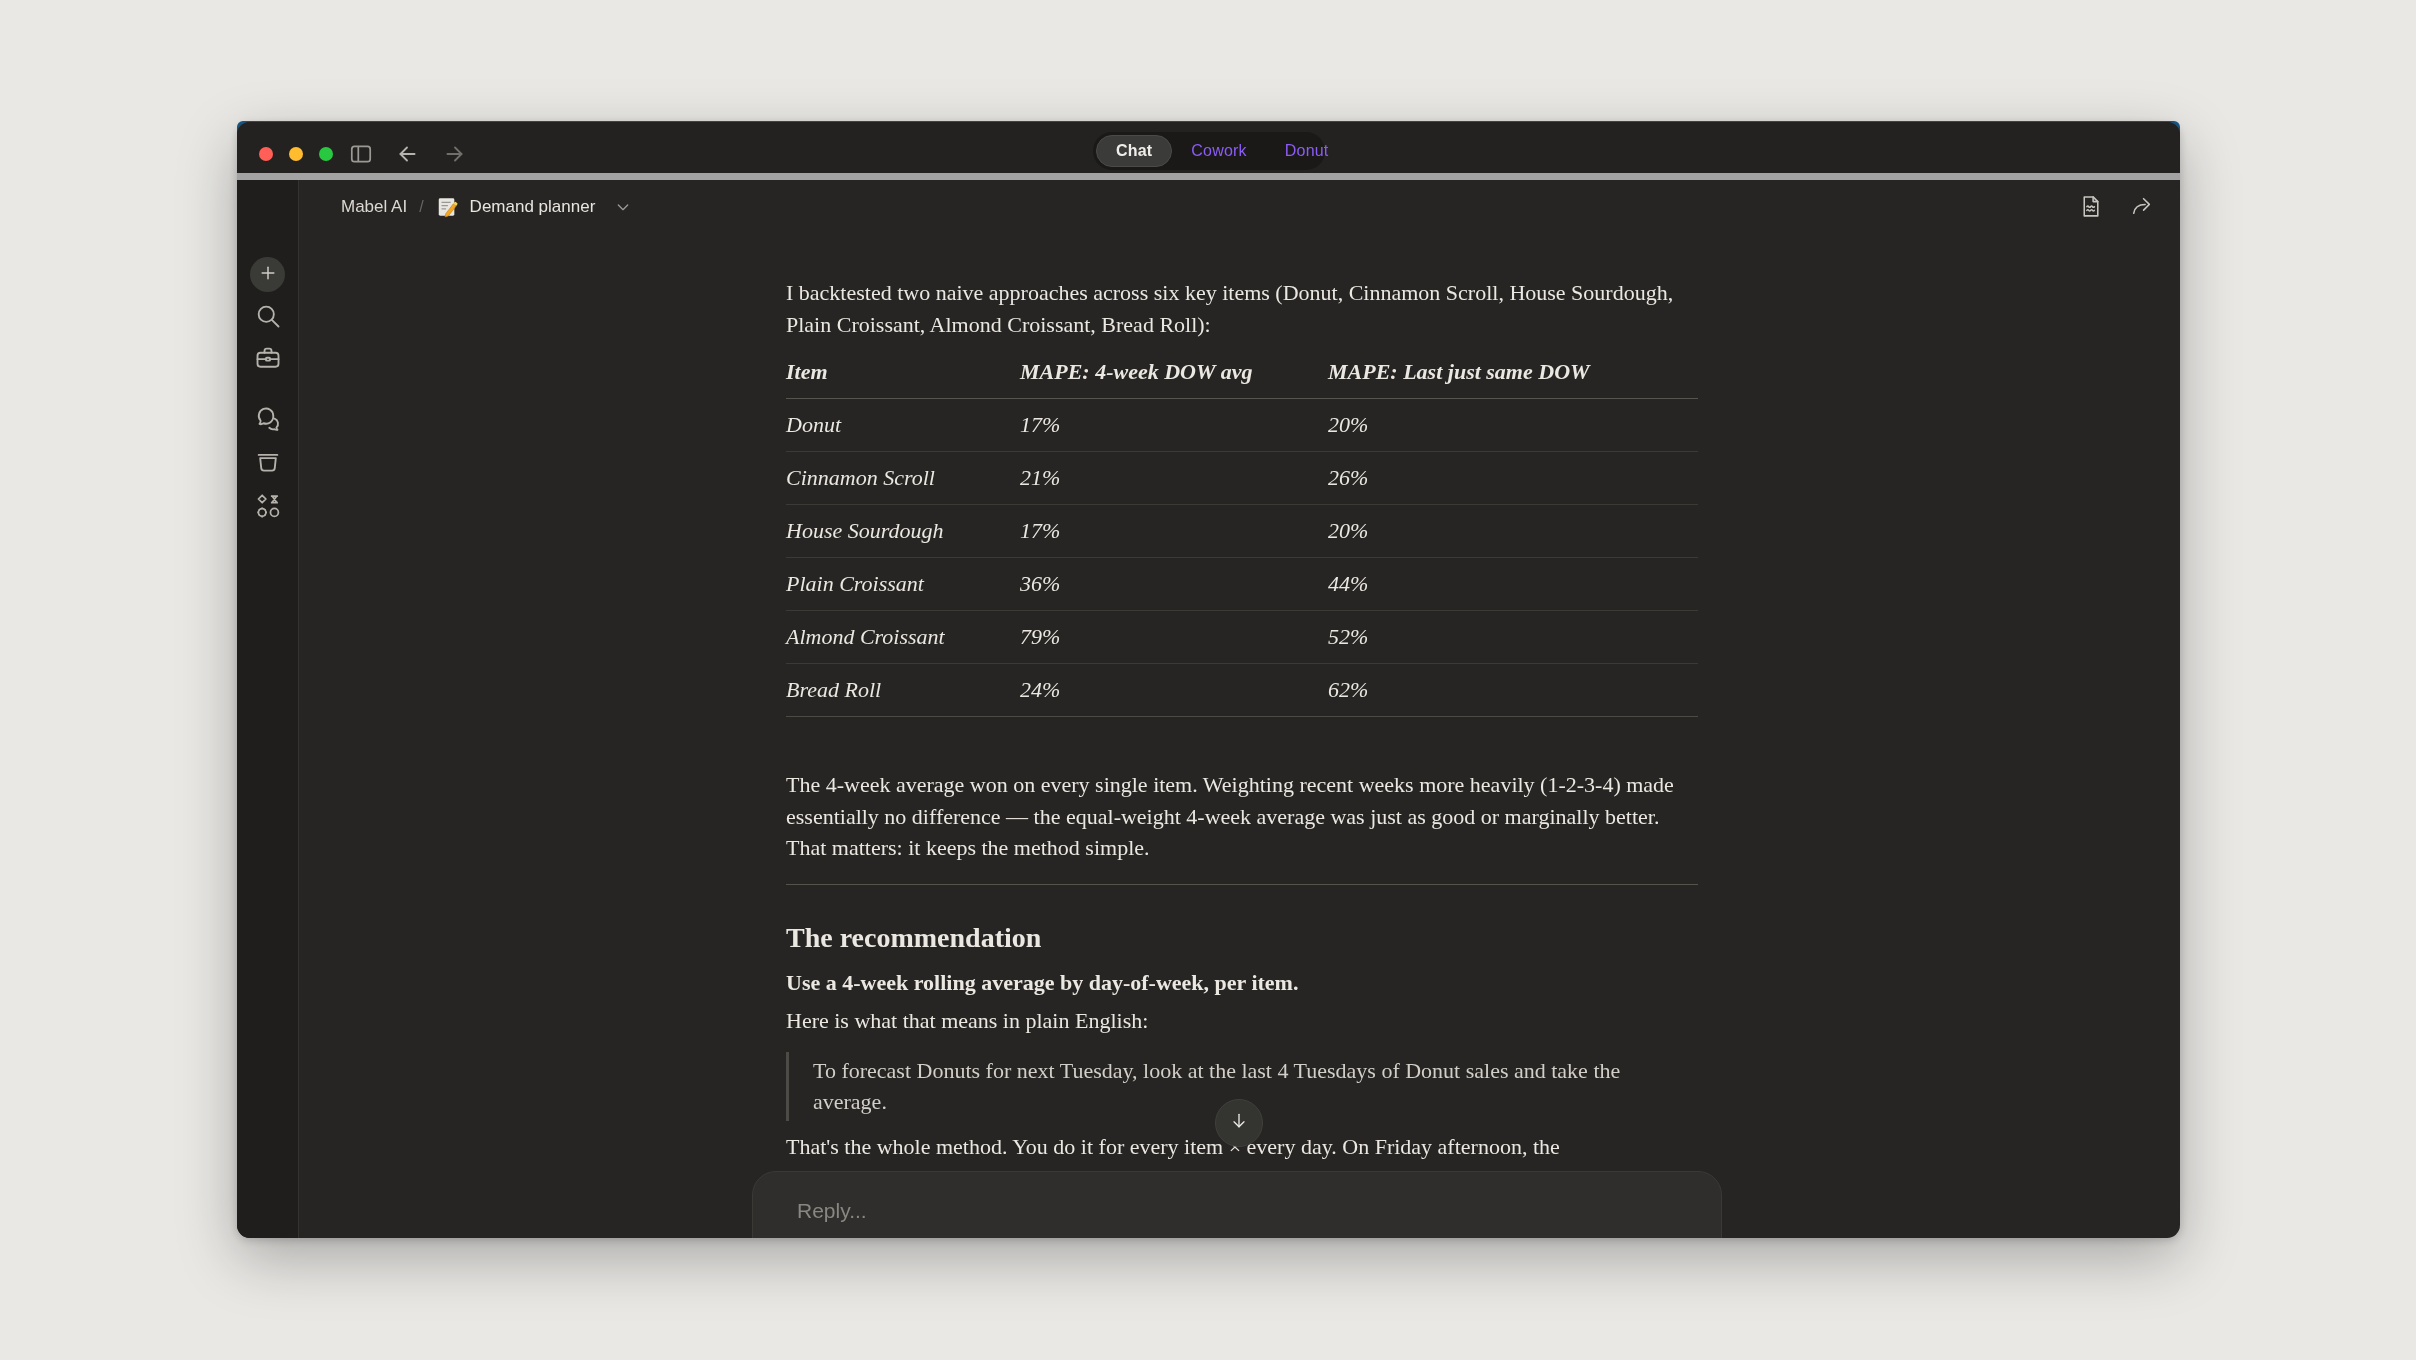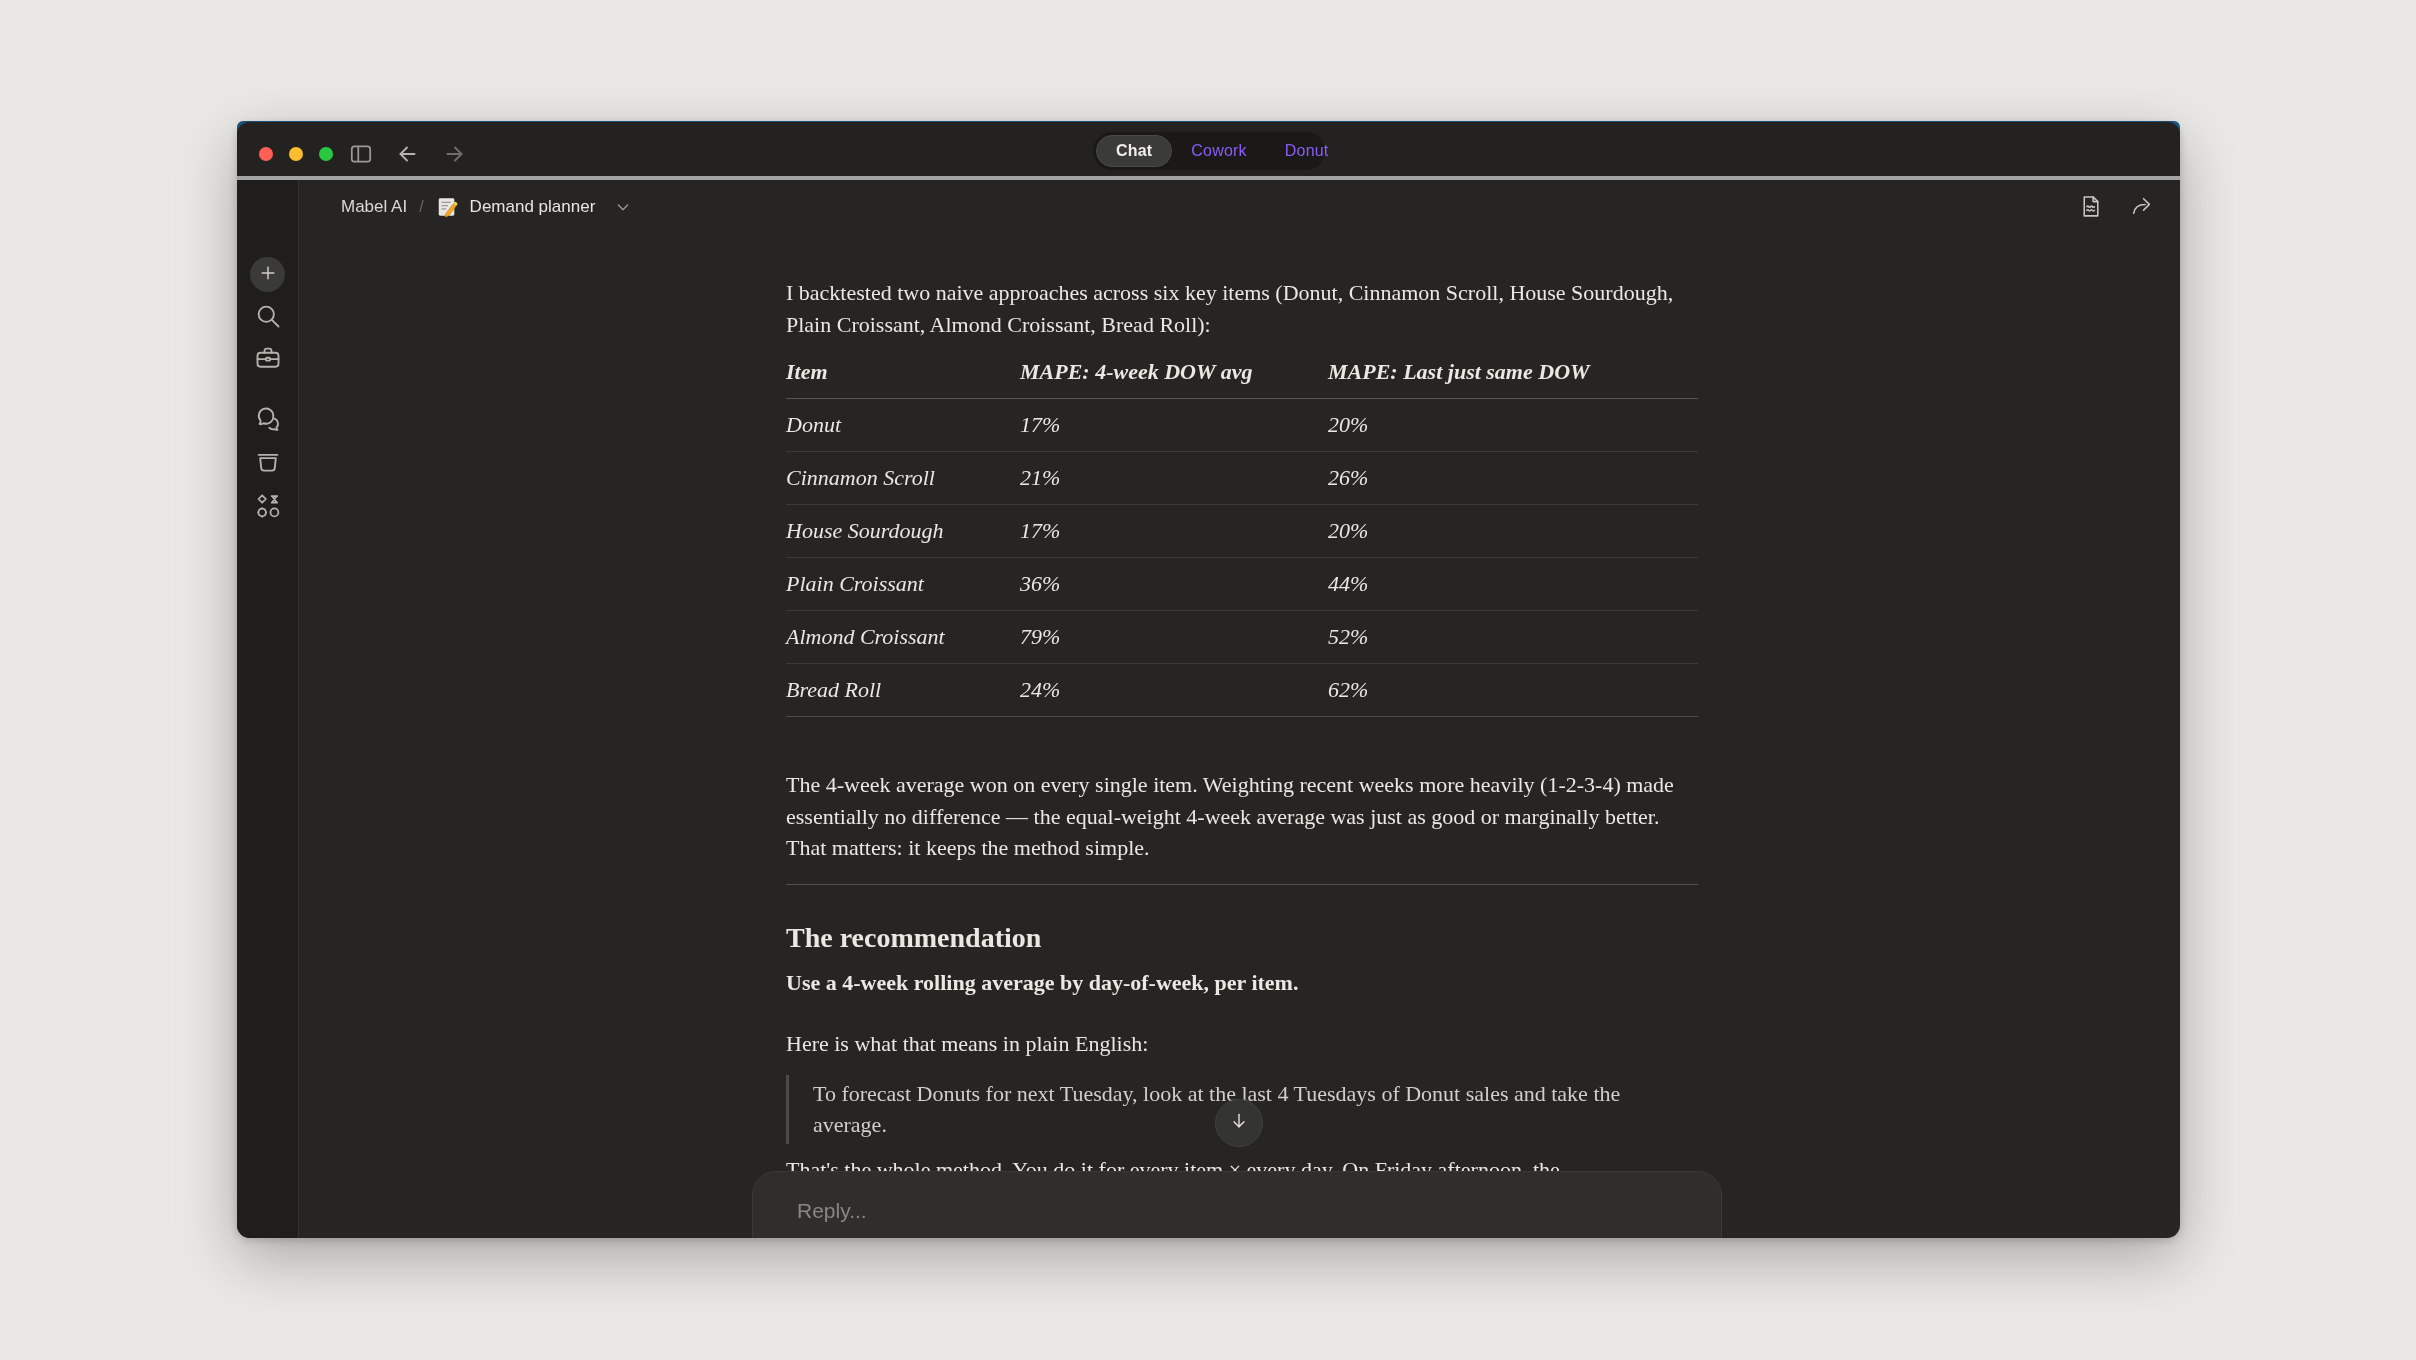--- a/index.html
+++ b/index.html
@@ -8,21 +8,21 @@
 
   .backdrop { position:absolute; left:237px; top:121px; width:1943px; height:80px;
               background:#1c5a85; border-radius:6px; }
 
   .window { position:absolute; left:237px; top:122px; width:1943px; height:1116px;
             background:#262523; border-radius:13px; overflow:hidden;
             box-shadow:0 20px 60px rgba(0,0,0,.28), 0 2px 8px rgba(0,0,0,.18); }
 
   
   .titlebar { position:absolute; left:0; top:0; width:100%; height:58px;
-              background:#232221; border-bottom:4px solid #a3a3a3; z-index:20; }
+              background:#232221; border-bottom:7px solid #a3a3a3; z-index:20; }
   .traffic { position:absolute; top:25px; width:14px; height:14px; border-radius:50%; }
   .t-red { left:22px; background:#ff5f57; }
   .t-yellow { left:52px; background:#febc2e; }
   .t-green { left:82px; background:#28c840; }
   .tb-icon { position:absolute; top:19px; width:26px; height:26px; color:#9b9993; }
   .tb-icon svg { width:100%; height:100%; }
   .tabs { position:absolute; left:856px; top:10px; width:232px; height:38px;
           background:#1a1918; border-radius:19px; display:flex; align-items:center; padding:3px; }
   .tab { height:32px; padding:0 19px; display:flex; align-items:center; border-radius:16px;
          font-size:16px; color:#8b5cf6; letter-spacing:.2px; }
@@ -58,21 +58,21 @@
   table.mape { width:100%; border-collapse:collapse; margin-top:20px; table-layout:fixed;font-style:italic; }
   table.mape col.c1 { width:234px; } table.mape col.c2 { width:308px; }
   table.mape th { text-align:left; font-size:22px; font-weight:700; line-height:24px;
                   padding:0 0 14px 0; border-bottom:1px solid #57554f; }
   table.mape td { font-size:22px; line-height:24px; padding:14px 0;
                   border-bottom:1px solid #3b3a37; }
   table.mape tr:last-child td { border-bottom:1px solid #4c4a45; }
   .doc .analysis { margin-top:52px; }
   .doc hr { border:none; border-top:1px solid #55534e; margin-top:20px; }
   .doc h2 { font-size:28px; font-weight:700; line-height:36px; margin-top:35px; }
-  .doc .plain-intro { margin-top:30px; }
+  .doc .plain-intro { margin-top:7px; }
   .doc blockquote { margin-top:15px; border-left:3px solid #4d4b46; padding:3px 0 3px 24px;
                     color:#d2cfc8; font-size:22px; line-height:31.5px; max-width:860px; }
   .doc .clipped { margin-top:10px; }
 
   
   .scrollbtn { position:absolute; left:978px; top:977px; width:48px; height:48px; border-radius:50%;
                background:#343431; border:1px solid #413f3c; z-index:6;
                display:flex; align-items:center; justify-content:center; color:#eceae5; }
   .scrollbtn svg { width:20px; height:20px; }
 

